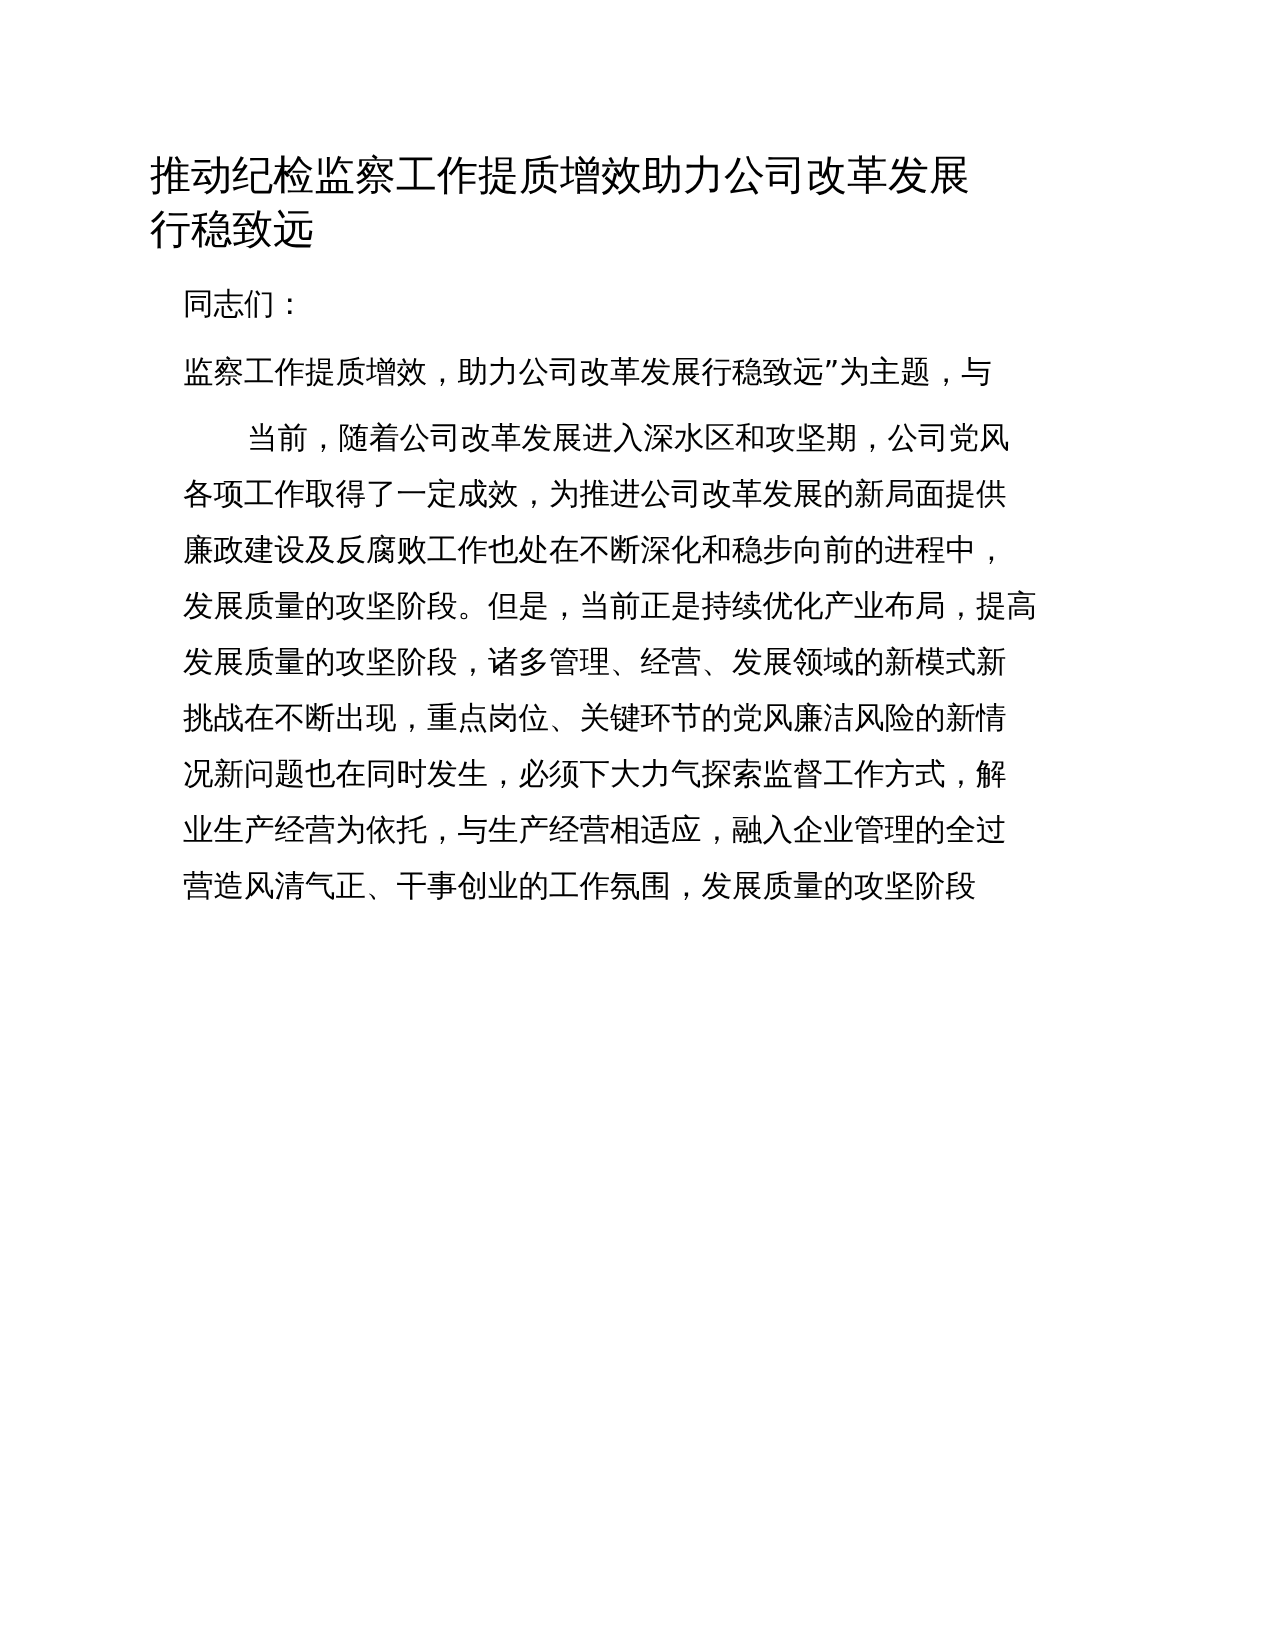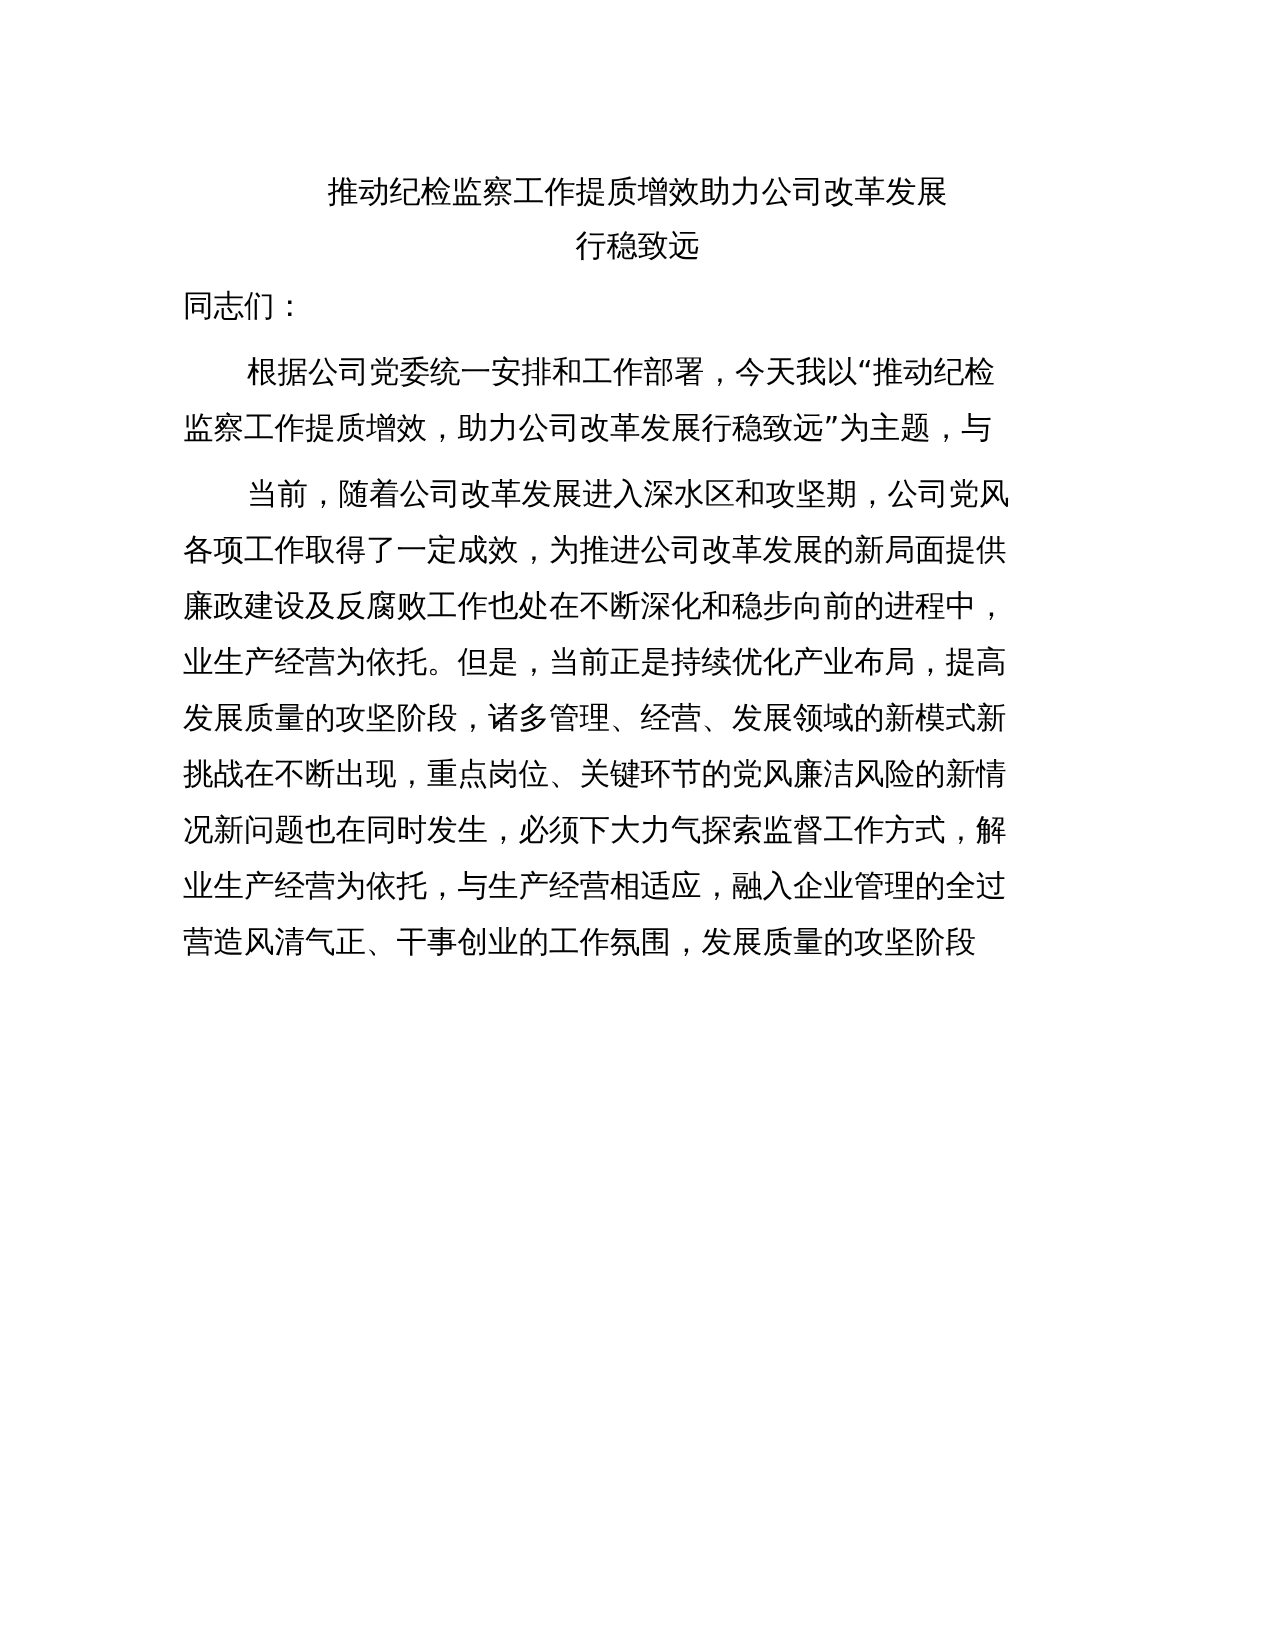--- a/index.html
+++ b/index.html
@@ -20,43 +20,43 @@
       left: 0;
       top: 0;
       width: 1275px;
       height: 1650px;
       background: #ffffff;
     }
     .title {
       position: absolute;
       left: 150px;
       width: 975px;
-      top: 164px;
-      text-align: center;
-      font-size: 31px;
+      top: 148px;
+      font-size: 41px;
       line-height: 54px;
       letter-spacing: 0px;
     }
     .title .tl {
       display: block;
       white-space: nowrap;
     }
     .body {
       position: absolute;
       left: 183px;
       top: 278px;
       width: 920px;
       font-size: 30.5px;
       line-height: 56px;
     }
     .salutation {
       display: block;
       height: 56px;
       white-space: nowrap;
       margin-bottom: 10px;
+      font-family: Liberation Mono, monospace;
     }
     .para {
       display: block;
       margin-bottom: 10px;
     }
     .line {
       display: block;
       white-space: nowrap;
       height: 56px;
     }
@@ -71,29 +71,28 @@
 
   <div class="title">
     <span class="tl">推动纪检监察工作提质增效助力公司改革发展</span>
     <span class="tl">行稳致远</span>
   </div>
 
   <div class="body">
     <span class="salutation">同志们：</span>
 
     <div class="para">
-      <span class="line first">根据公司党委统一安排和工作部署，今天我以“推动纪检</span>
       <span class="line">监察工作提质增效，助力公司改革发展行稳致远”为主题，与</span>
     </div>
 
     <div class="para">
       <span class="line first">当前，随着公司改革发展进入深水区和攻坚期，公司党风</span>
       <span class="line">各项工作取得了一定成效，为推进公司改革发展的新局面提供</span>
       <span class="line">廉政建设及反腐败工作也处在不断深化和稳步向前的进程中，</span>
-      <span class="line">业生产经营为依托。但是，当前正是持续优化产业布局，提高</span>
+      <span class="line">发展质量的攻坚阶段。但是，当前正是持续优化产业布局，提高</span>
       <span class="line">发展质量的攻坚阶段，诸多管理、经营、发展领域的新模式新</span>
       <span class="line">挑战在不断出现，重点岗位、关键环节的党风廉洁风险的新情</span>
       <span class="line">况新问题也在同时发生，必须下大力气探索监督工作方式，解</span>
       <span class="line">业生产经营为依托，与生产经营相适应，融入企业管理的全过</span>
       <span class="line">营造风清气正、干事创业的工作氛围，发展质量的攻坚阶段</span>
     </div>
   </div>
 
 </div>
 

